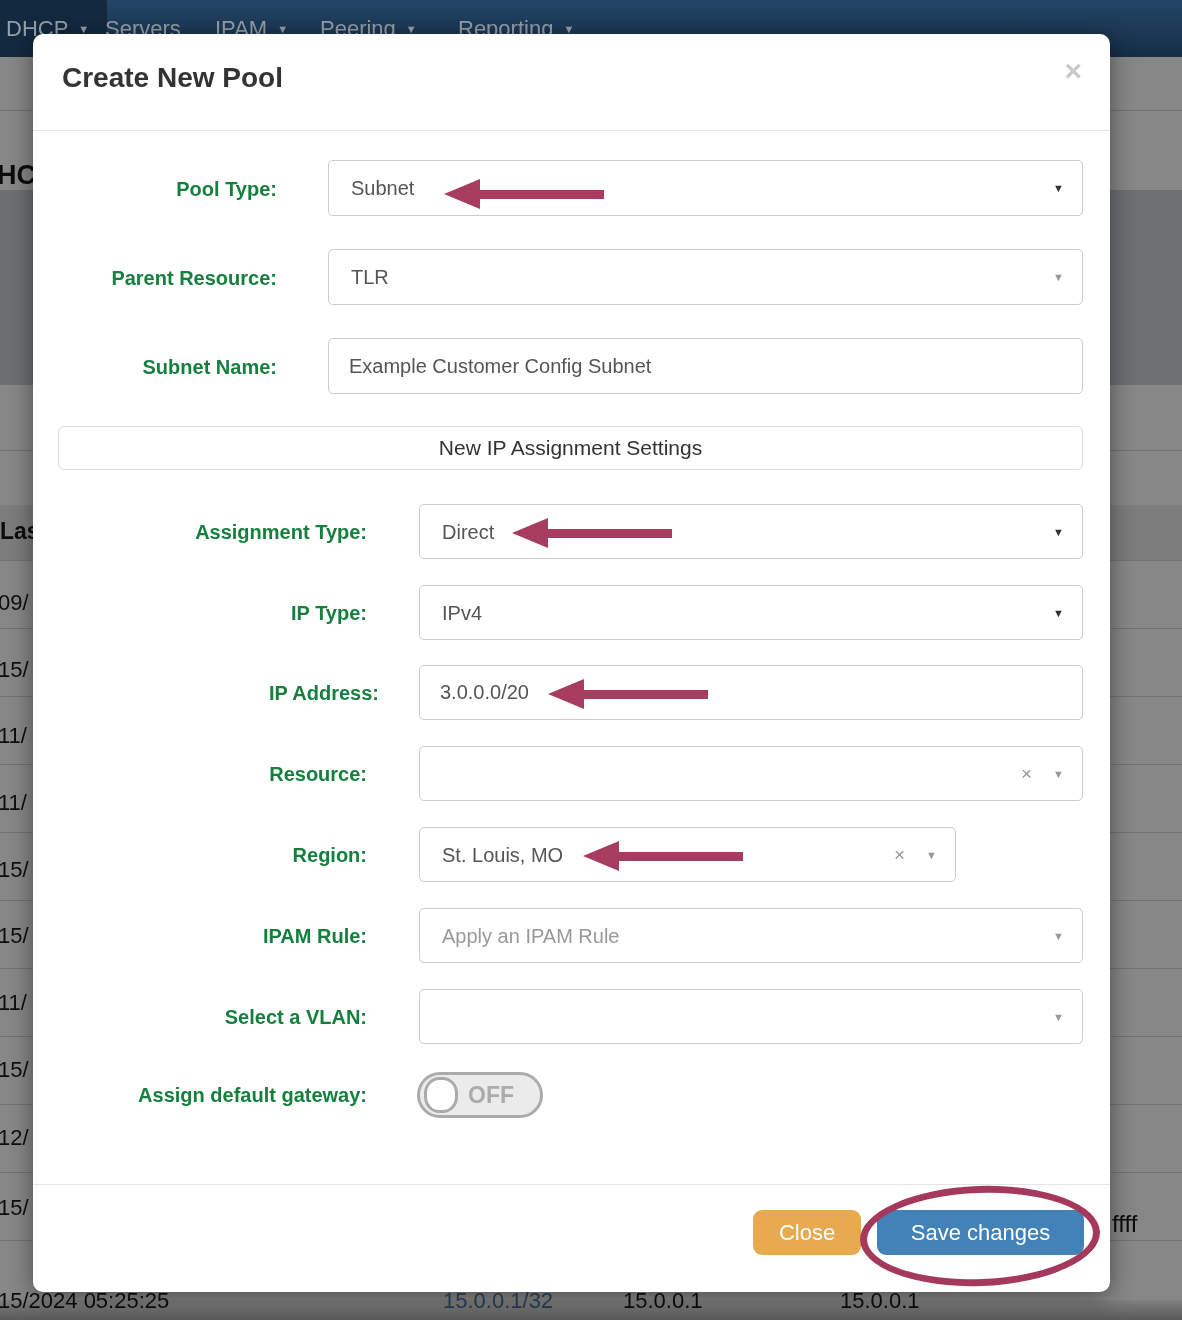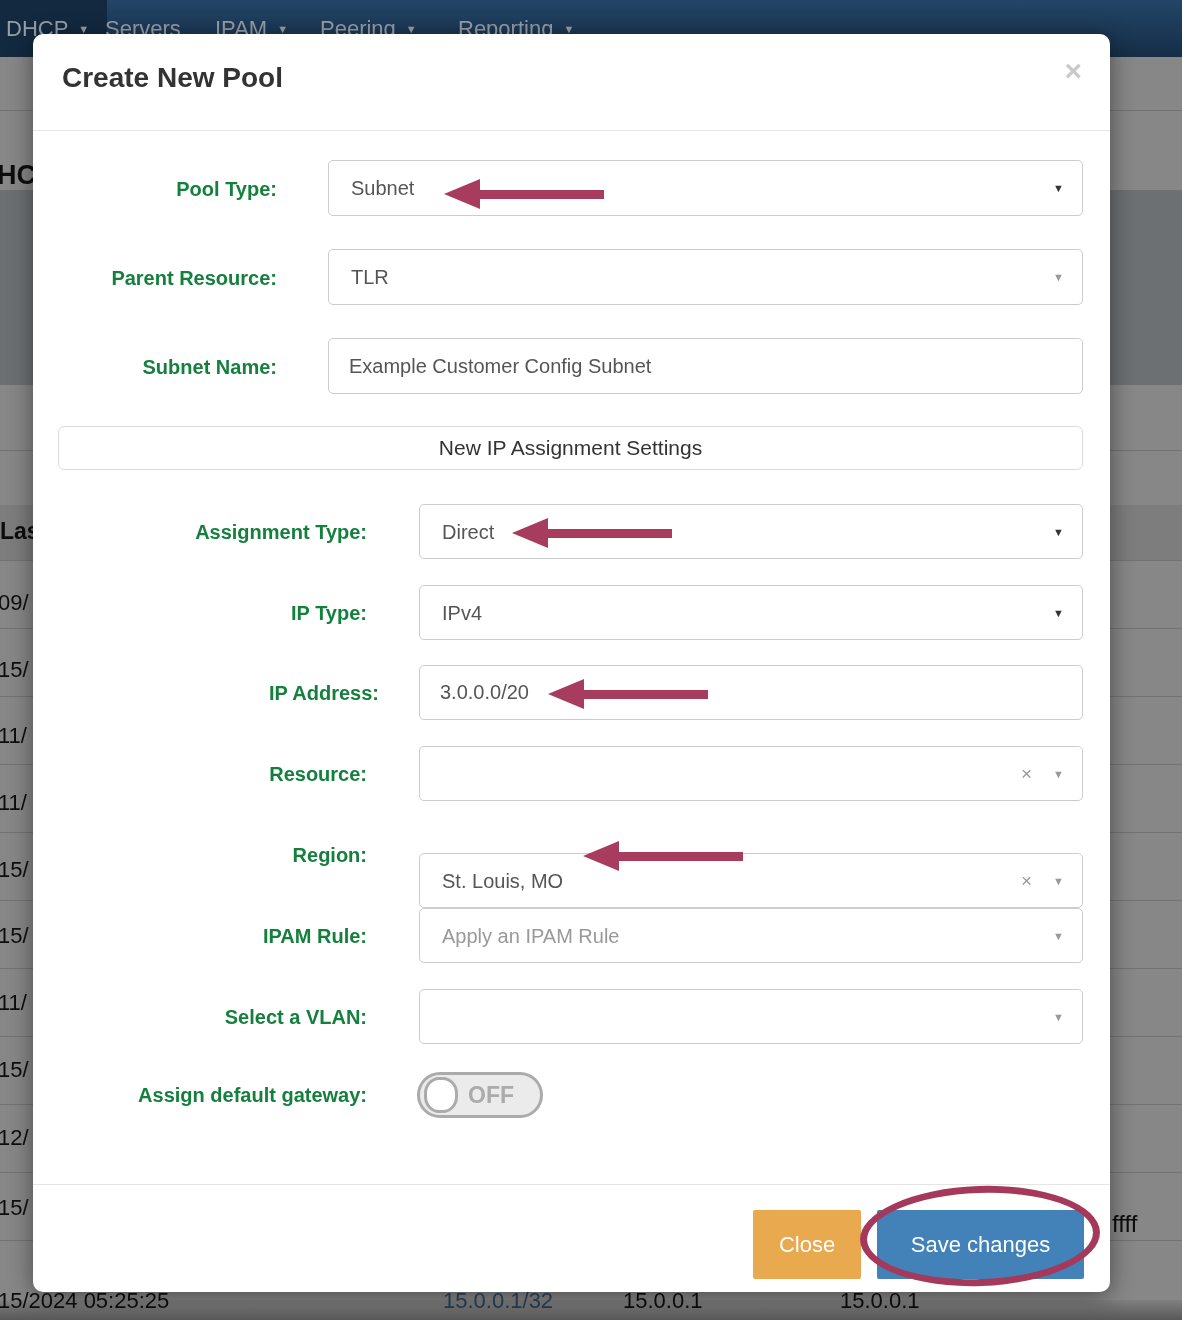--- a/index.html
+++ b/index.html
@@ -55,21 +55,21 @@
                  font-size:21px; color:#333; }
 
   
   .toggle { position:absolute; left:384px; top:1038px; width:126px; height:46px;
             border:3px solid #ababab; border-radius:23px; background:#ebebeb; cursor:pointer; }
   .toggle-knob { position:absolute; left:4px; top:2px; width:34px; height:36px;
                  background:#fff; border:3px solid #ababab; border-radius:45%; }
   .toggle-text { position:absolute; left:48px; top:7px; font-size:23px; font-weight:bold; color:#ababab; }
 
   
-  .btn { position:absolute; top:1176px; height:69px; border:none; border-radius:2px;
+  .btn { position:absolute; top:1176px; height:45px; border:none; border-radius:9px;
          color:#fff; font-size:22px; font-family:"Liberation Sans", sans-serif; cursor:pointer; }
   .btn-close { left:720px; width:108px; background:#e9a94e; }
   .btn-save  { left:844px; width:207px; background:#4282b8; }
 
   
   .arrow { position:absolute; width:160px; height:30px; pointer-events:none; }
   .arrow .head { position:absolute; left:0; top:0; width:0; height:0;
                  border-top:15px solid transparent; border-bottom:15px solid transparent;
                  border-right:36px solid #a83c5f; }
   .arrow .shaft { position:absolute; left:30px; right:0; top:11px; height:9px; background:#a83c5f; }
@@ -198,21 +198,21 @@
   </div>
 
   <div class="field-label" style="left:0;top:726px;width:334px;">Resource:</div>
   <div class="select-box" style="left:386px;top:712px;width:664px;height:55px;">
     <span class="val"></span>
     <span class="clear-x">×</span>
     <span class="caret">▼</span>
   </div>
 
   <div class="field-label" style="left:0;top:807px;width:334px;">Region:</div>
-  <div class="select-box" style="left:386px;top:793px;width:664px;height:55px;margin-top:26px;">
+  <div class="select-box" style="left:386px;top:793px;width:537px;height:55px;">
     <span class="val">St. Louis, MO</span>
     <span class="clear-x">×</span>
     <span class="caret">▼</span>
   </div>
   <div class="arrow" style="left:550px;top:807px;">
     <span class="head"></span>
       <span class="shaft"></span>
   </div>
 
   <div class="field-label" style="left:0;top:888px;width:334px;padding-left:21px;">IPAM Rule:</div>

